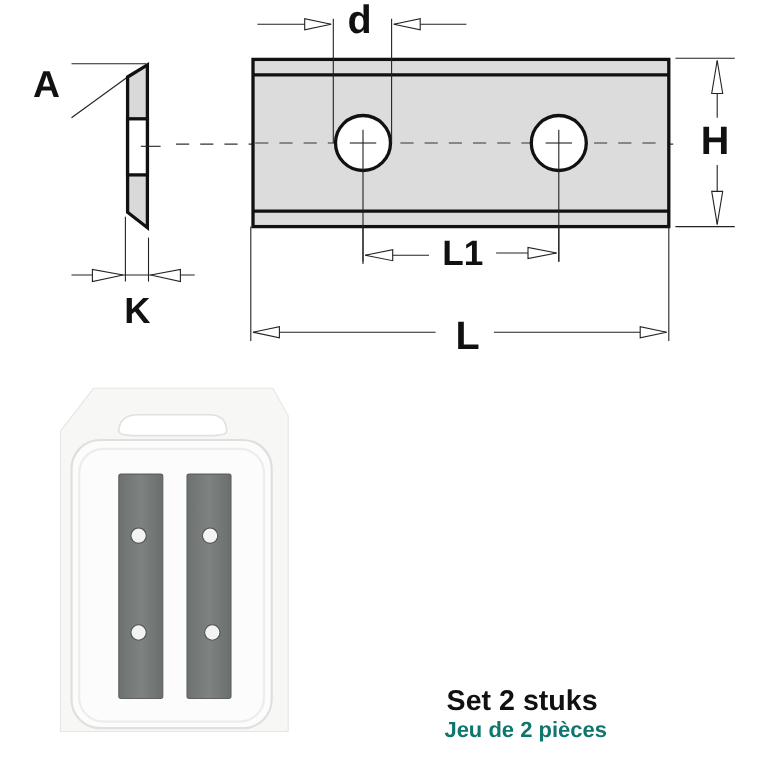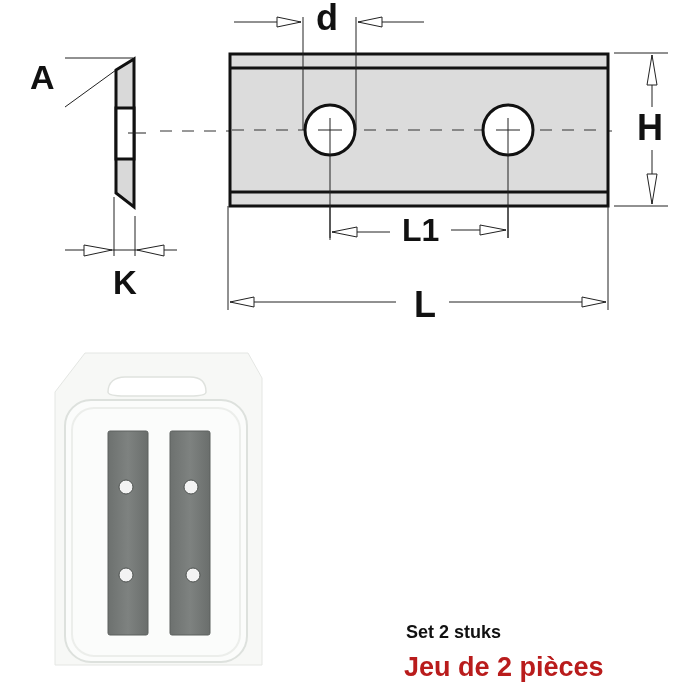--- a/index.html
+++ b/index.html
@@ -3,22 +3,22 @@
 <meta charset="utf-8">
 <style>
   html, body { margin: 0; padding: 0; background: #ffffff; }
   body { width: 700px; height: 700px; position: relative; overflow: hidden;
          font-family: "Liberation Sans", sans-serif; }
   .canvas { position: absolute; left: 0; top: 0; width: 700px; height: 700px; }
   .lbl { position: absolute; font-weight: bold; color: #111; line-height: 1;
          font-family: "Liberation Sans", sans-serif; }
   .caption { position: absolute; font-weight: bold; line-height: 1;
              font-family: "Liberation Sans", sans-serif; }
-  .cap1 { left: 406px; top: 623px; font-size: 18px; color: #111111; }
-  .cap2 { left: 404px; top: 654px; font-size: 27px; color: #b91c1c; }
+  .cap1 { left: 406px; top: 623px; font-size: 26px; color: #111111; }
+  .cap2 { left: 404px; top: 654px; font-size: 20px; color: #0f766e; }
 </style>
 </head>
 <body>
 
 <svg class="canvas" viewBox="0 0 700 700" width="700" height="700">
   <defs>
     <linearGradient id="steel" x1="0" y1="0" x2="1" y2="0">
       <stop offset="0" stop-color="#6d716f"></stop>
       <stop offset="0.5" stop-color="#7e8280"></stop>
       <stop offset="1" stop-color="#6a6e6c"></stop>

